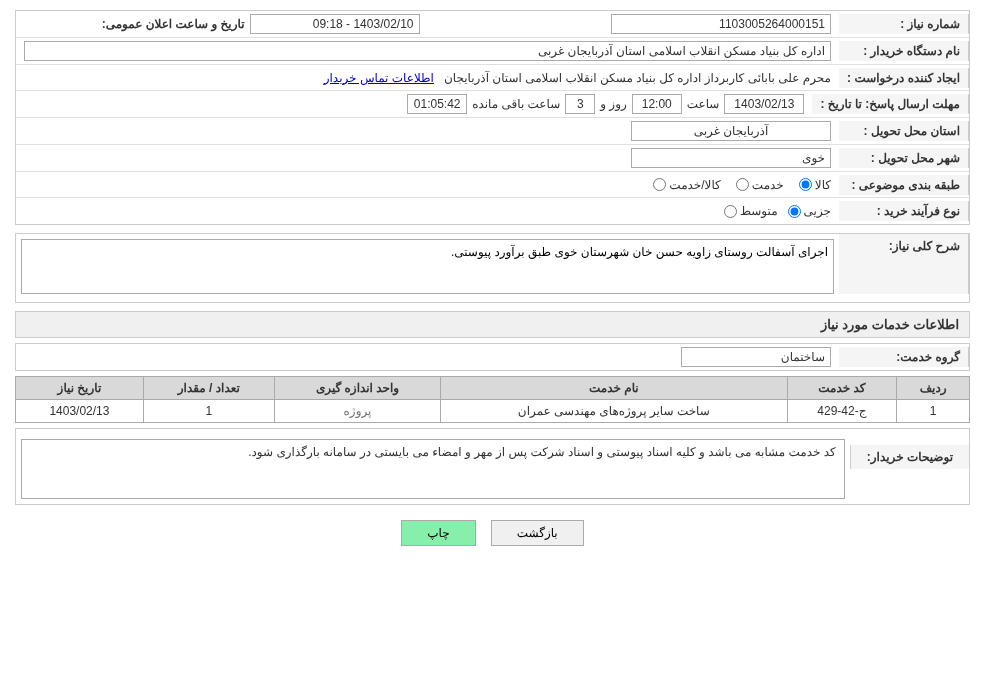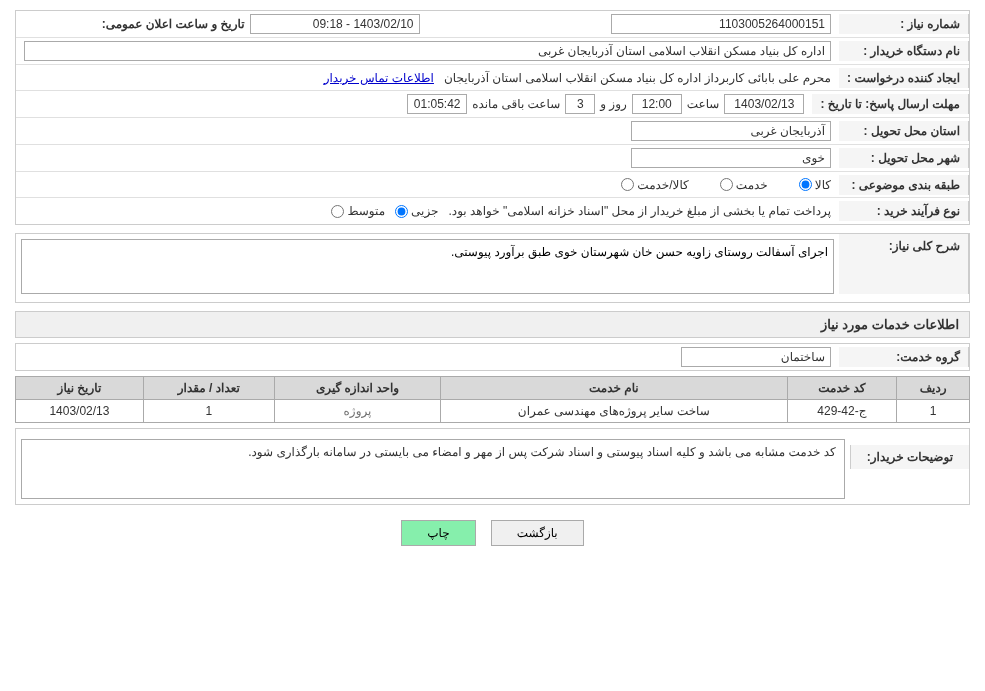--- a/index.html
+++ b/index.html
@@ -76,21 +76,21 @@
     }
     .small-input {
       border: 1px solid #aaa;
       background: #fff;
       padding: 2px 4px;
       text-align: center;
       display: inline-block;
     }
     .radio-group {
       display: flex;
-      gap: 31px;
+      gap: 15px;
       align-items: center;
       flex-direction: row-reverse;
       justify-content: flex-end;
     }
     .radio-item {
       display: flex;
       align-items: center;
       gap: 3px;
     }
     .section-title {
@@ -236,21 +236,21 @@
             <span class="small-input" style="min-width:30px;">3</span>
             <span>ساعت باقی مانده</span>
             <span class="small-input" style="min-width:60px;margin-left:48px;">01:05:42</span>
           </div>
         </div>
       </div>
 
       <div class="row">
         <div class="label-cell">استان محل تحویل :</div>
         <div class="value-cell">
-          <span class="input-box" style="min-width:200px;">آذربایجان غربی</span>
+          <span class="input-box" style="min-width:200px;text-align:center;">آذربایجان غربی</span>
         </div>
       </div>
 
       <div class="row">
         <div class="label-cell">شهر محل تحویل :</div>
         <div class="value-cell">
           <span class="input-box" style="min-width:200px;margin-left:33px;">خوی</span>
         </div>
       </div>
 
@@ -279,21 +279,20 @@
         <div class="value-cell">
           <div style="display:flex; align-items:center; gap:10px; flex-direction:row-reverse; justify-content:flex-end;">
             <div class="radio-item">
               <span>متوسط</span>
               <input type="radio" name="purchase_type" style="">
             </div>
             <div class="radio-item">
               <span>جزیی</span>
               <input type="radio" name="purchase_type" checked="" style="">
             </div>
-            <span style="color:#333;">پرداخت تمام یا بخشی از مبلغ خریدار از محل "اسناد خزانه اسلامی" خواهد بود.</span>
           </div>
         </div>
       </div>
 
     </div>
 
     <div style="display:flex; align-items:flex-start; border:1px solid #ccc; margin-bottom:8px;">
       <div class="label-cell" style="padding-top:5px; min-height:60px;">شرح کلی نیاز:</div>
       <div style="flex:1; padding:5px;">
         <textarea class="textarea-box" readonly="" style="">اجرای آسفالت روستای زاویه حسن خان شهرستان خوی طبق برآورد پیوستی.</textarea>

